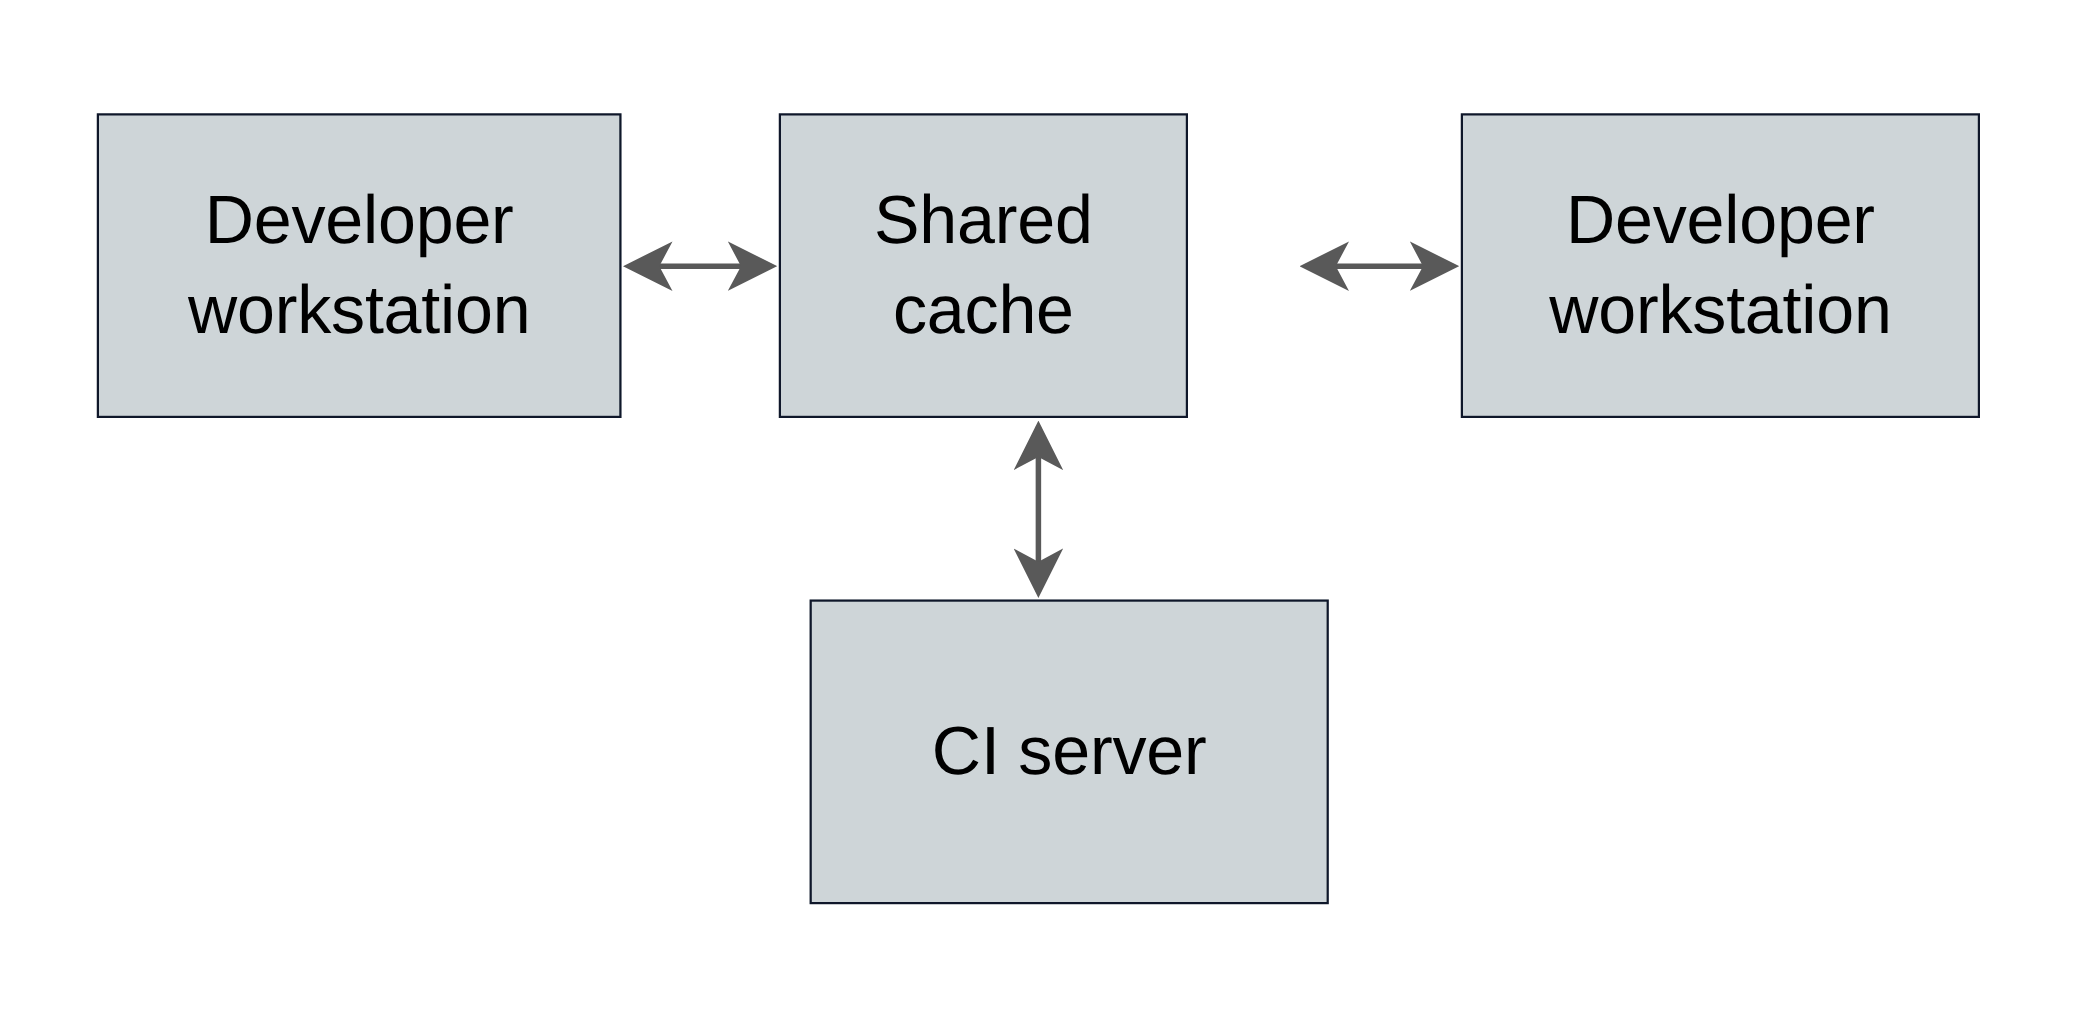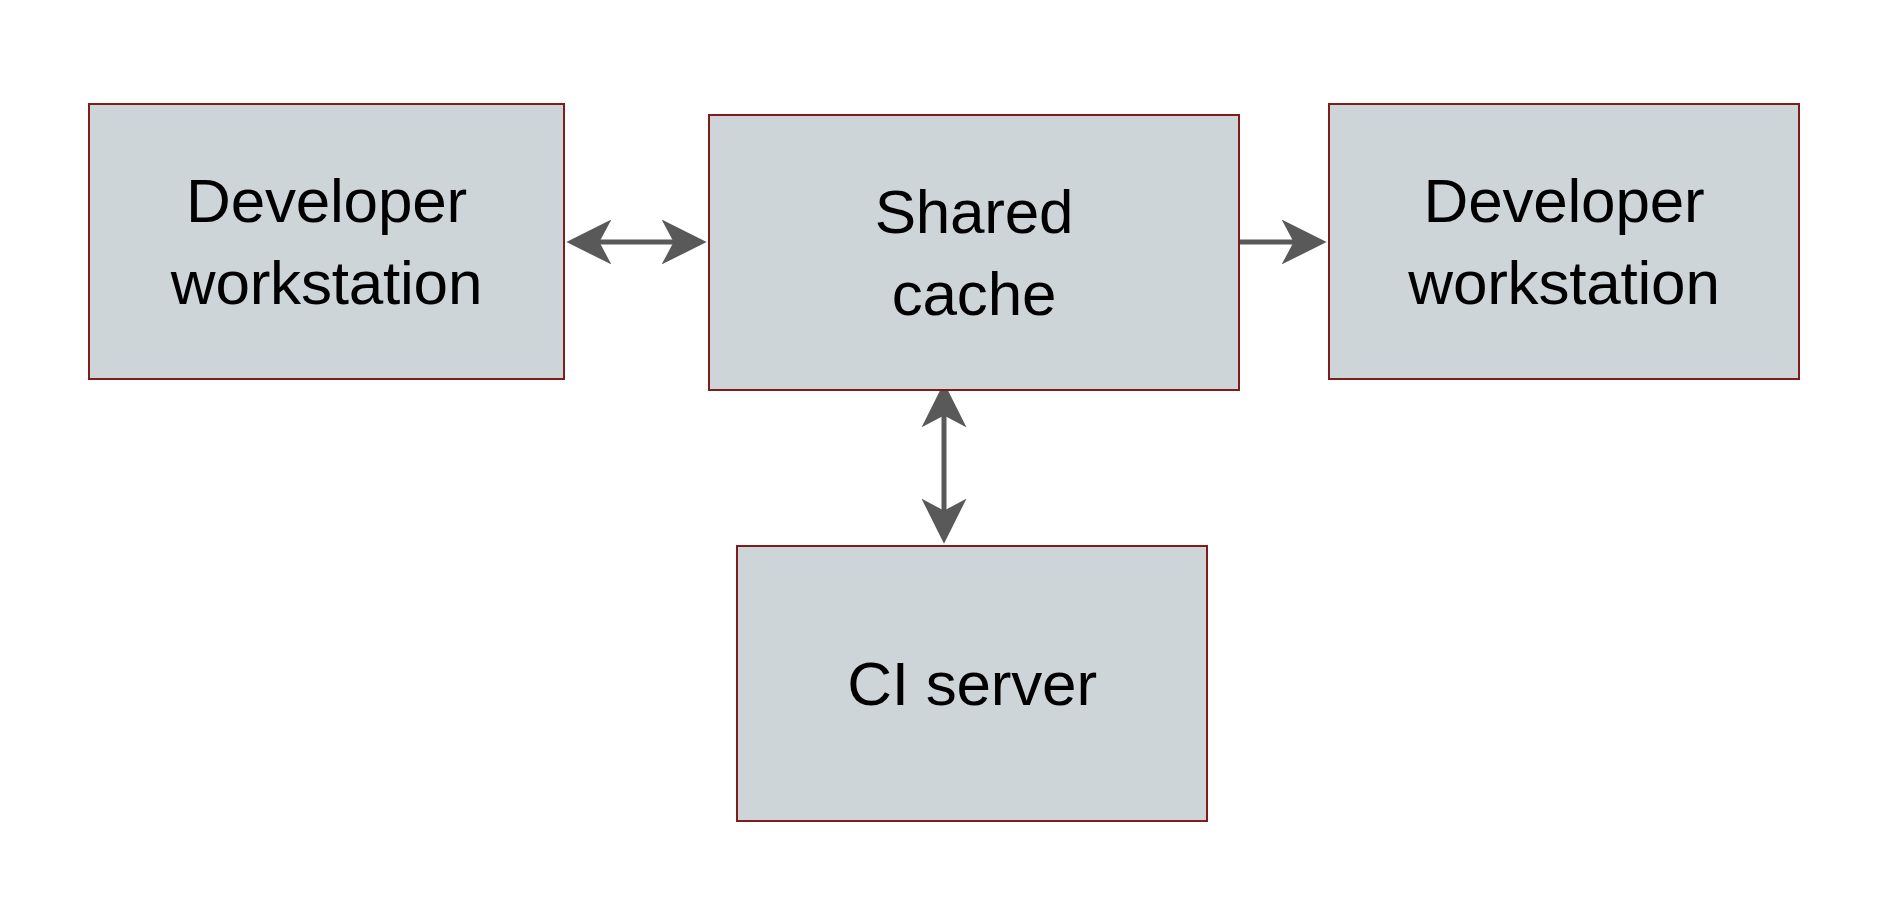--- a/index.html
+++ b/index.html
@@ -15,21 +15,21 @@
     position: relative;
     width: 1900px;
     height: 922px;
     background: #ffffff;
     overflow: hidden;
   }
   .node {
     position: absolute;
     box-sizing: border-box;
     background: #ced5d8;
-    border: 2px solid #7f1d1d;
+    border: 2px solid #0f172a;
     display: flex;
     align-items: center;
     justify-content: center;
     text-align: center;
   }
   .node-label {
     color: #000000;
     font-family: "Liberation Sans", sans-serif;
     font-size: 62px;
     line-height: 1.32;
@@ -40,21 +40,21 @@
   .edge-layer {
     position: absolute;
     left: 0;
     top: 0;
     width: 1900px;
     height: 922px;
     pointer-events: none;
   }
   
   #node-dev-left   { left: 88px;   top: 103px; width: 477px; height: 277px; }
-  #node-cache      { left: 708px;  top: 114px; width: 532px; height: 277px; }
+  #node-cache      { left: 708px;  top: 103px; width: 372px; height: 277px; }
   #node-dev-right  { left: 1328px; top: 103px; width: 472px; height: 277px; }
   #node-ci         { left: 708px;  top: 545px; width: 472px; height: 277px; margin-left: 28px; }
 </style>
 </head>
 <body>
 
 <div id="canvas">
 
   <svg class="edge-layer" viewBox="0 0 1900 922" width="1900" height="922" xmlns="http://www.w3.org/2000/svg">
     <defs>

